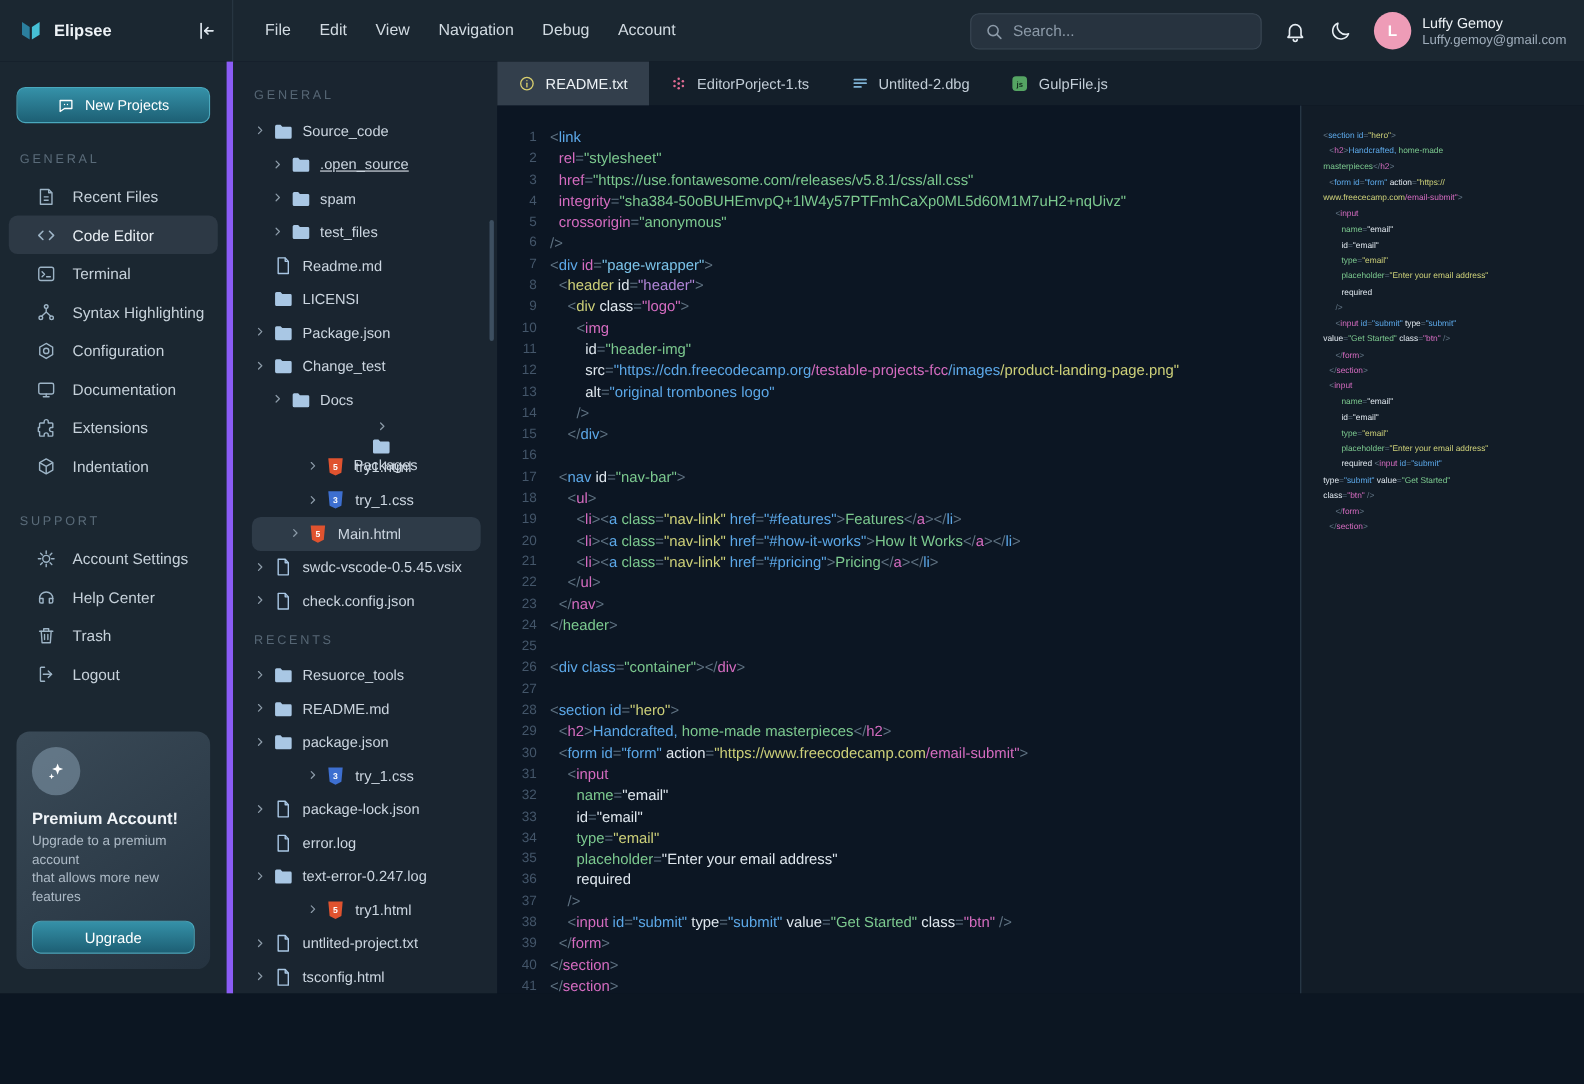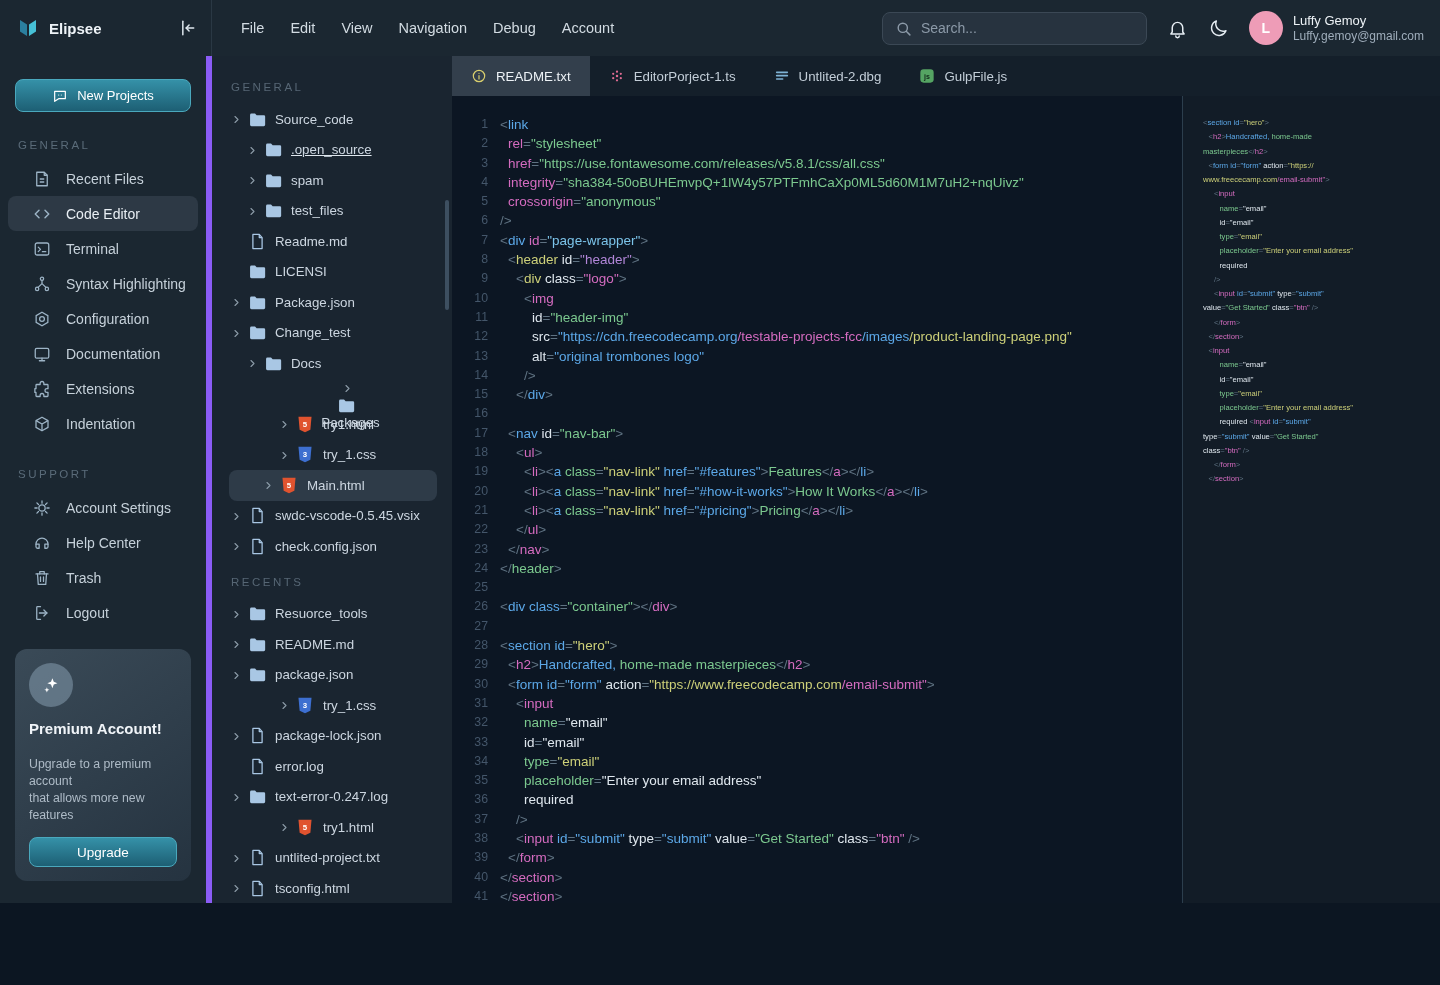--- a/index.html
+++ b/index.html
@@ -28,21 +28,21 @@
   .body{flex:1;display:flex;min-height:0}
   
   .sidebar{width:212px;flex:0 0 212px;background:#1b2731;border-right:6px solid #8b5cf6;position:relative;padding-top:23px}
   .np-btn{margin:0 15px;height:33px;border-radius:8px;background:linear-gradient(180deg,#3591a8,#1d5f74);border:1px solid #4aa8bd;display:flex;align-items:center;justify-content:center;gap:9px;font-size:13px;color:#fff;cursor:pointer}
   .side-label{font-size:11.5px;letter-spacing:2.5px;color:#5a6b79;margin:27px 0 10px 18px}
   .side-item{height:35px;display:flex;align-items:center;gap:15px;margin:0 8px;padding-left:25px;border-radius:8px;font-size:14px;color:#c6d1da;cursor:pointer}
   .side-item.active{background:#2d3945;color:#e9eff4}
   .side-item .icon{width:18px;height:18px;color:#9db4c6}
   .premium{position:absolute;left:15px;right:15px;bottom:22px;border-radius:12px;padding:14px;background:linear-gradient(145deg,#3a4a57,#253340)}
   .premium-circle{width:44px;height:44px;border-radius:50%;background:rgba(150,175,196,.45);display:flex;align-items:center;justify-content:center;margin-bottom:13px;color:#fff}
-  .premium-title{font-size:15px;font-weight:bold;color:#f0f4f8;margin-bottom:19px}
+  .premium-title{font-size:15px;font-weight:bold;color:#f0f4f8;margin-bottom:3px}
   .premium-desc{font-size:12.3px;color:#aebbc7;line-height:17px;margin-bottom:13px}
   .upgrade-btn{height:30px;border-radius:8px;background:linear-gradient(180deg,#3591a8,#1d5f74);border:1px solid #4aa8bd;display:flex;align-items:center;justify-content:center;font-size:13.5px;color:#fff;cursor:pointer}
   
   .explorer{width:240px;flex:0 0 240px;background:#1a2530;position:relative;padding-top:25px}
   .exp-label{font-size:11.5px;letter-spacing:2.5px;color:#566674;margin:0 0 11px 19px}
   .exp-label.second{margin-top:14px}
   .tree-row{height:30.5px;display:flex;align-items:center;margin:0 15px 0 17px;border-radius:8px;cursor:pointer}
   .tree-row.selected{background:#2e3b48}
   .chev{width:16px;flex:0 0 16px;color:#8b9aa7}
   .chev.hid{visibility:hidden}

